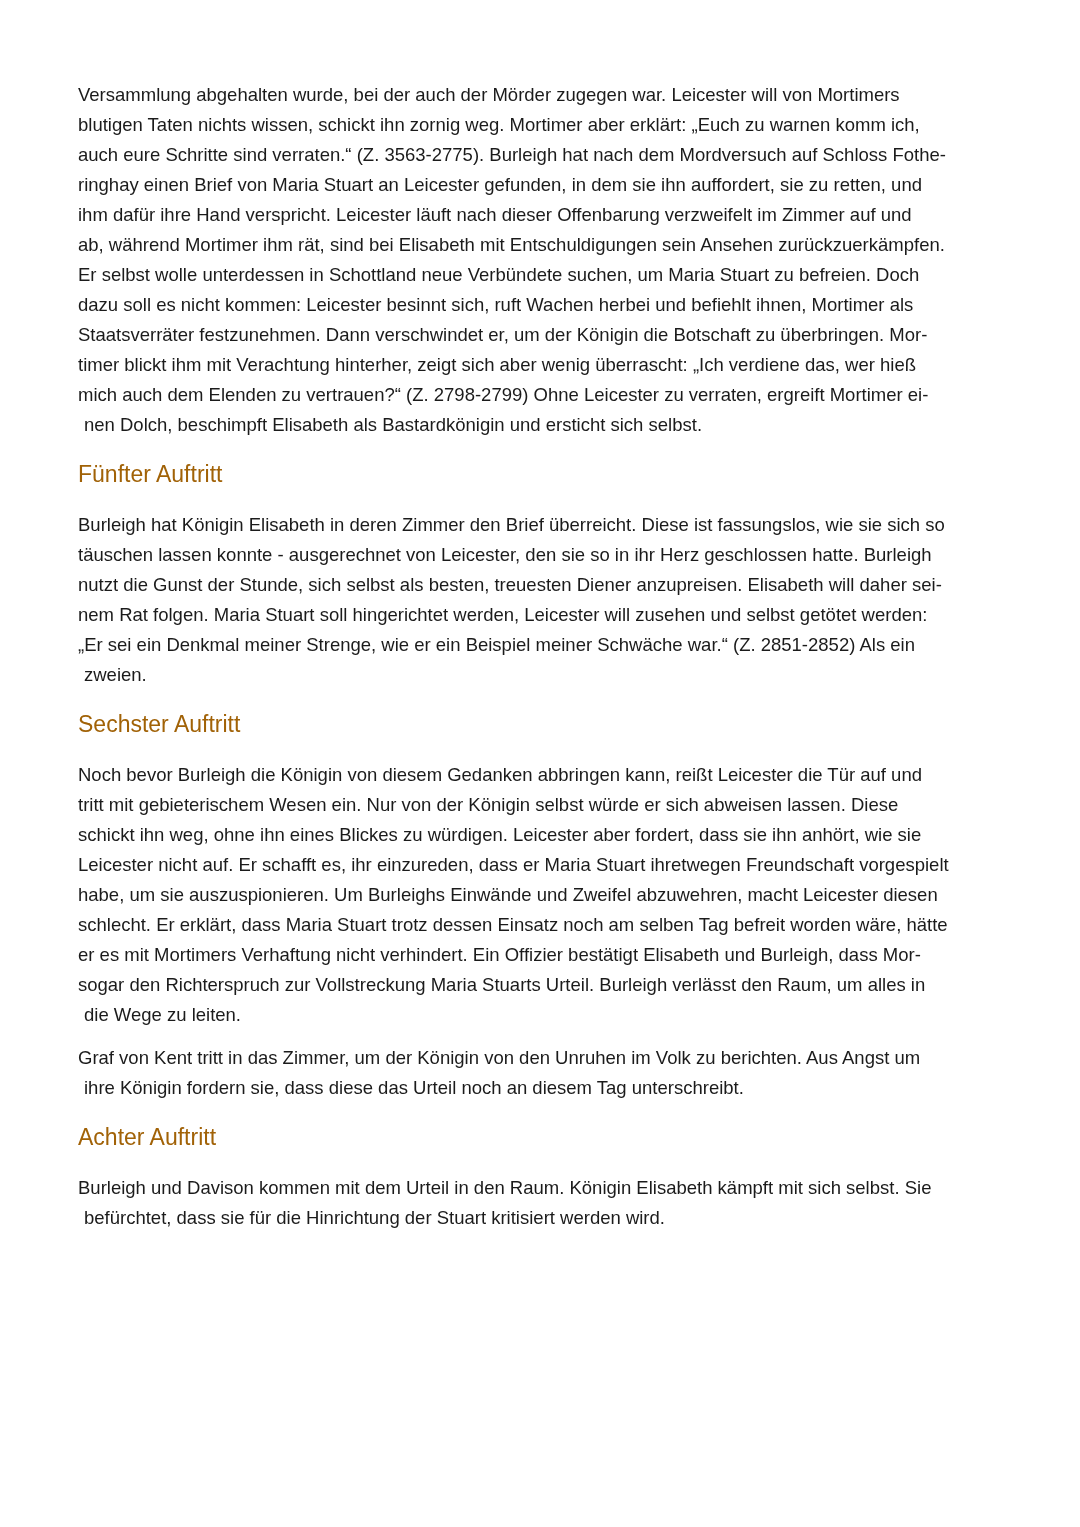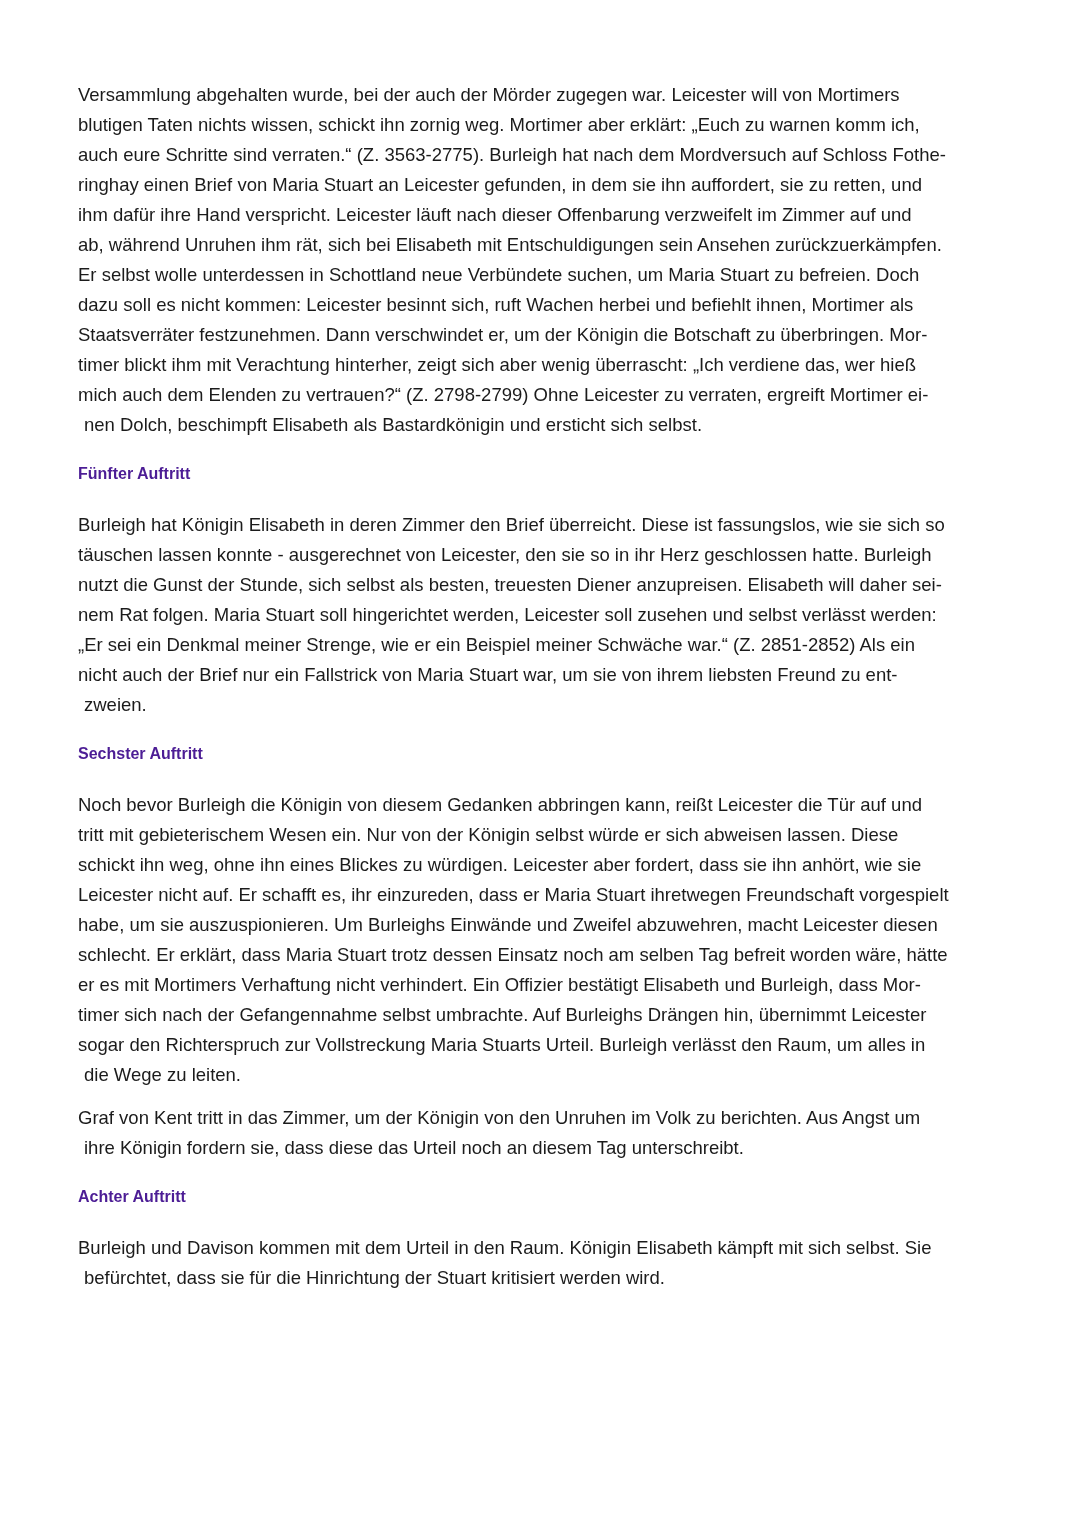--- a/index.html
+++ b/index.html
@@ -27,66 +27,64 @@
     text-align: justify;
     text-align-last: justify;
     -moz-text-align-last: justify;
   }
   .line.last {
     text-align-last: left;
     margin-left: 6px;
     -moz-text-align-last: left;
   }
   .heading {
-    font-size: 16px;
-    font-weight: 700;
+    font-size: 23px;
+    font-weight: 400;
     line-height: 30px;
     margin: 19px 0 21px 0;
-    color: #4c1d95;
+    color: #a16207;
   }
 </style>
 </head>
 <body>
 
 <div class="page" style="background: rgb(255, 255, 255); color: rgb(27, 27, 27);">
   <div>
       <div class="paragraph">
         <div class="line">Versammlung abgehalten wurde, bei der auch der Mörder zugegen war. Leicester will von Mortimers</div>
         <div class="line">blutigen Taten nichts wissen, schickt ihn zornig weg. Mortimer aber erklärt: „Euch zu warnen komm ich,</div>
         <div class="line">auch eure Schritte sind verraten.“ (Z. 3563-2775). Burleigh hat nach dem Mordversuch auf Schloss Fothe-</div>
         <div class="line">ringhay einen Brief von Maria Stuart an Leicester gefunden, in dem sie ihn auffordert, sie zu retten, und</div>
         <div class="line">ihm dafür ihre Hand verspricht. Leicester läuft nach dieser Offenbarung verzweifelt im Zimmer auf und</div>
-        <div class="line">ab, während Unruhen ihm rät, sich bei Elisabeth mit Entschuldigungen sein Ansehen zurückzuerkämpfen.</div>
+        <div class="line">ab, während Mortimer ihm rät, sind bei Elisabeth mit Entschuldigungen sein Ansehen zurückzuerkämpfen.</div>
         <div class="line">Er selbst wolle unterdessen in Schottland neue Verbündete suchen, um Maria Stuart zu befreien. Doch</div>
         <div class="line">dazu soll es nicht kommen: Leicester besinnt sich, ruft Wachen herbei und befiehlt ihnen, Mortimer als</div>
         <div class="line">Staatsverräter festzunehmen. Dann verschwindet er, um der Königin die Botschaft zu überbringen. Mor-</div>
         <div class="line">timer blickt ihm mit Verachtung hinterher, zeigt sich aber wenig überrascht: „Ich verdiene das, wer hieß</div>
         <div class="line">mich auch dem Elenden zu vertrauen?“ (Z. 2798-2799) Ohne Leicester zu verraten, ergreift Mortimer ei-</div>
         <div class="line last">nen Dolch, beschimpft Elisabeth als Bastardkönigin und ersticht sich selbst.</div>
       </div>
       <h2 class="heading">Fünfter Auftritt</h2>
       <div class="paragraph">
         <div class="line">Burleigh hat Königin Elisabeth in deren Zimmer den Brief überreicht. Diese ist fassungslos, wie sie sich so</div>
         <div class="line">täuschen lassen konnte - ausgerechnet von Leicester, den sie so in ihr Herz geschlossen hatte. Burleigh</div>
         <div class="line">nutzt die Gunst der Stunde, sich selbst als besten, treuesten Diener anzupreisen. Elisabeth will daher sei-</div>
-        <div class="line">nem Rat folgen. Maria Stuart soll hingerichtet werden, Leicester soll zusehen und selbst verlässt werden:</div>
+        <div class="line">nem Rat folgen. Maria Stuart soll hingerichtet werden, Leicester will zusehen und selbst getötet werden:</div>
         <div class="line">„Er sei ein Denkmal meiner Strenge, wie er ein Beispiel meiner Schwäche war.“ (Z. 2851-2852) Als ein</div>
-        <div class="line">nicht auch der Brief nur ein Fallstrick von Maria Stuart war, um sie von ihrem liebsten Freund zu ent-</div>
         <div class="line last">zweien.</div>
       </div>
       <h2 class="heading">Sechster Auftritt</h2>
       <div class="paragraph">
         <div class="line">Noch bevor Burleigh die Königin von diesem Gedanken abbringen kann, reißt Leicester die Tür auf und</div>
         <div class="line">tritt mit gebieterischem Wesen ein. Nur von der Königin selbst würde er sich abweisen lassen. Diese</div>
         <div class="line">schickt ihn weg, ohne ihn eines Blickes zu würdigen. Leicester aber fordert, dass sie ihn anhört, wie sie</div>
         <div class="line">Leicester nicht auf. Er schafft es, ihr einzureden, dass er Maria Stuart ihretwegen Freundschaft vorgespielt</div>
         <div class="line">habe, um sie auszuspionieren. Um Burleighs Einwände und Zweifel abzuwehren, macht Leicester diesen</div>
         <div class="line">schlecht. Er erklärt, dass Maria Stuart trotz dessen Einsatz noch am selben Tag befreit worden wäre, hätte</div>
         <div class="line">er es mit Mortimers Verhaftung nicht verhindert. Ein Offizier bestätigt Elisabeth und Burleigh, dass Mor-</div>
-        <div class="line">timer sich nach der Gefangennahme selbst umbrachte. Auf Burleighs Drängen hin, übernimmt Leicester</div>
         <div class="line">sogar den Richterspruch zur Vollstreckung Maria Stuarts Urteil. Burleigh verlässt den Raum, um alles in</div>
         <div class="line last">die Wege zu leiten.</div>
       </div>
       <div class="paragraph">
         <div class="line">Graf von Kent tritt in das Zimmer, um der Königin von den Unruhen im Volk zu berichten. Aus Angst um</div>
         <div class="line last">ihre Königin fordern sie, dass diese das Urteil noch an diesem Tag unterschreibt.</div>
       </div>
       <h2 class="heading">Achter Auftritt</h2>
       <div class="paragraph">
         <div class="line">Burleigh und Davison kommen mit dem Urteil in den Raum. Königin Elisabeth kämpft mit sich selbst. Sie</div>

